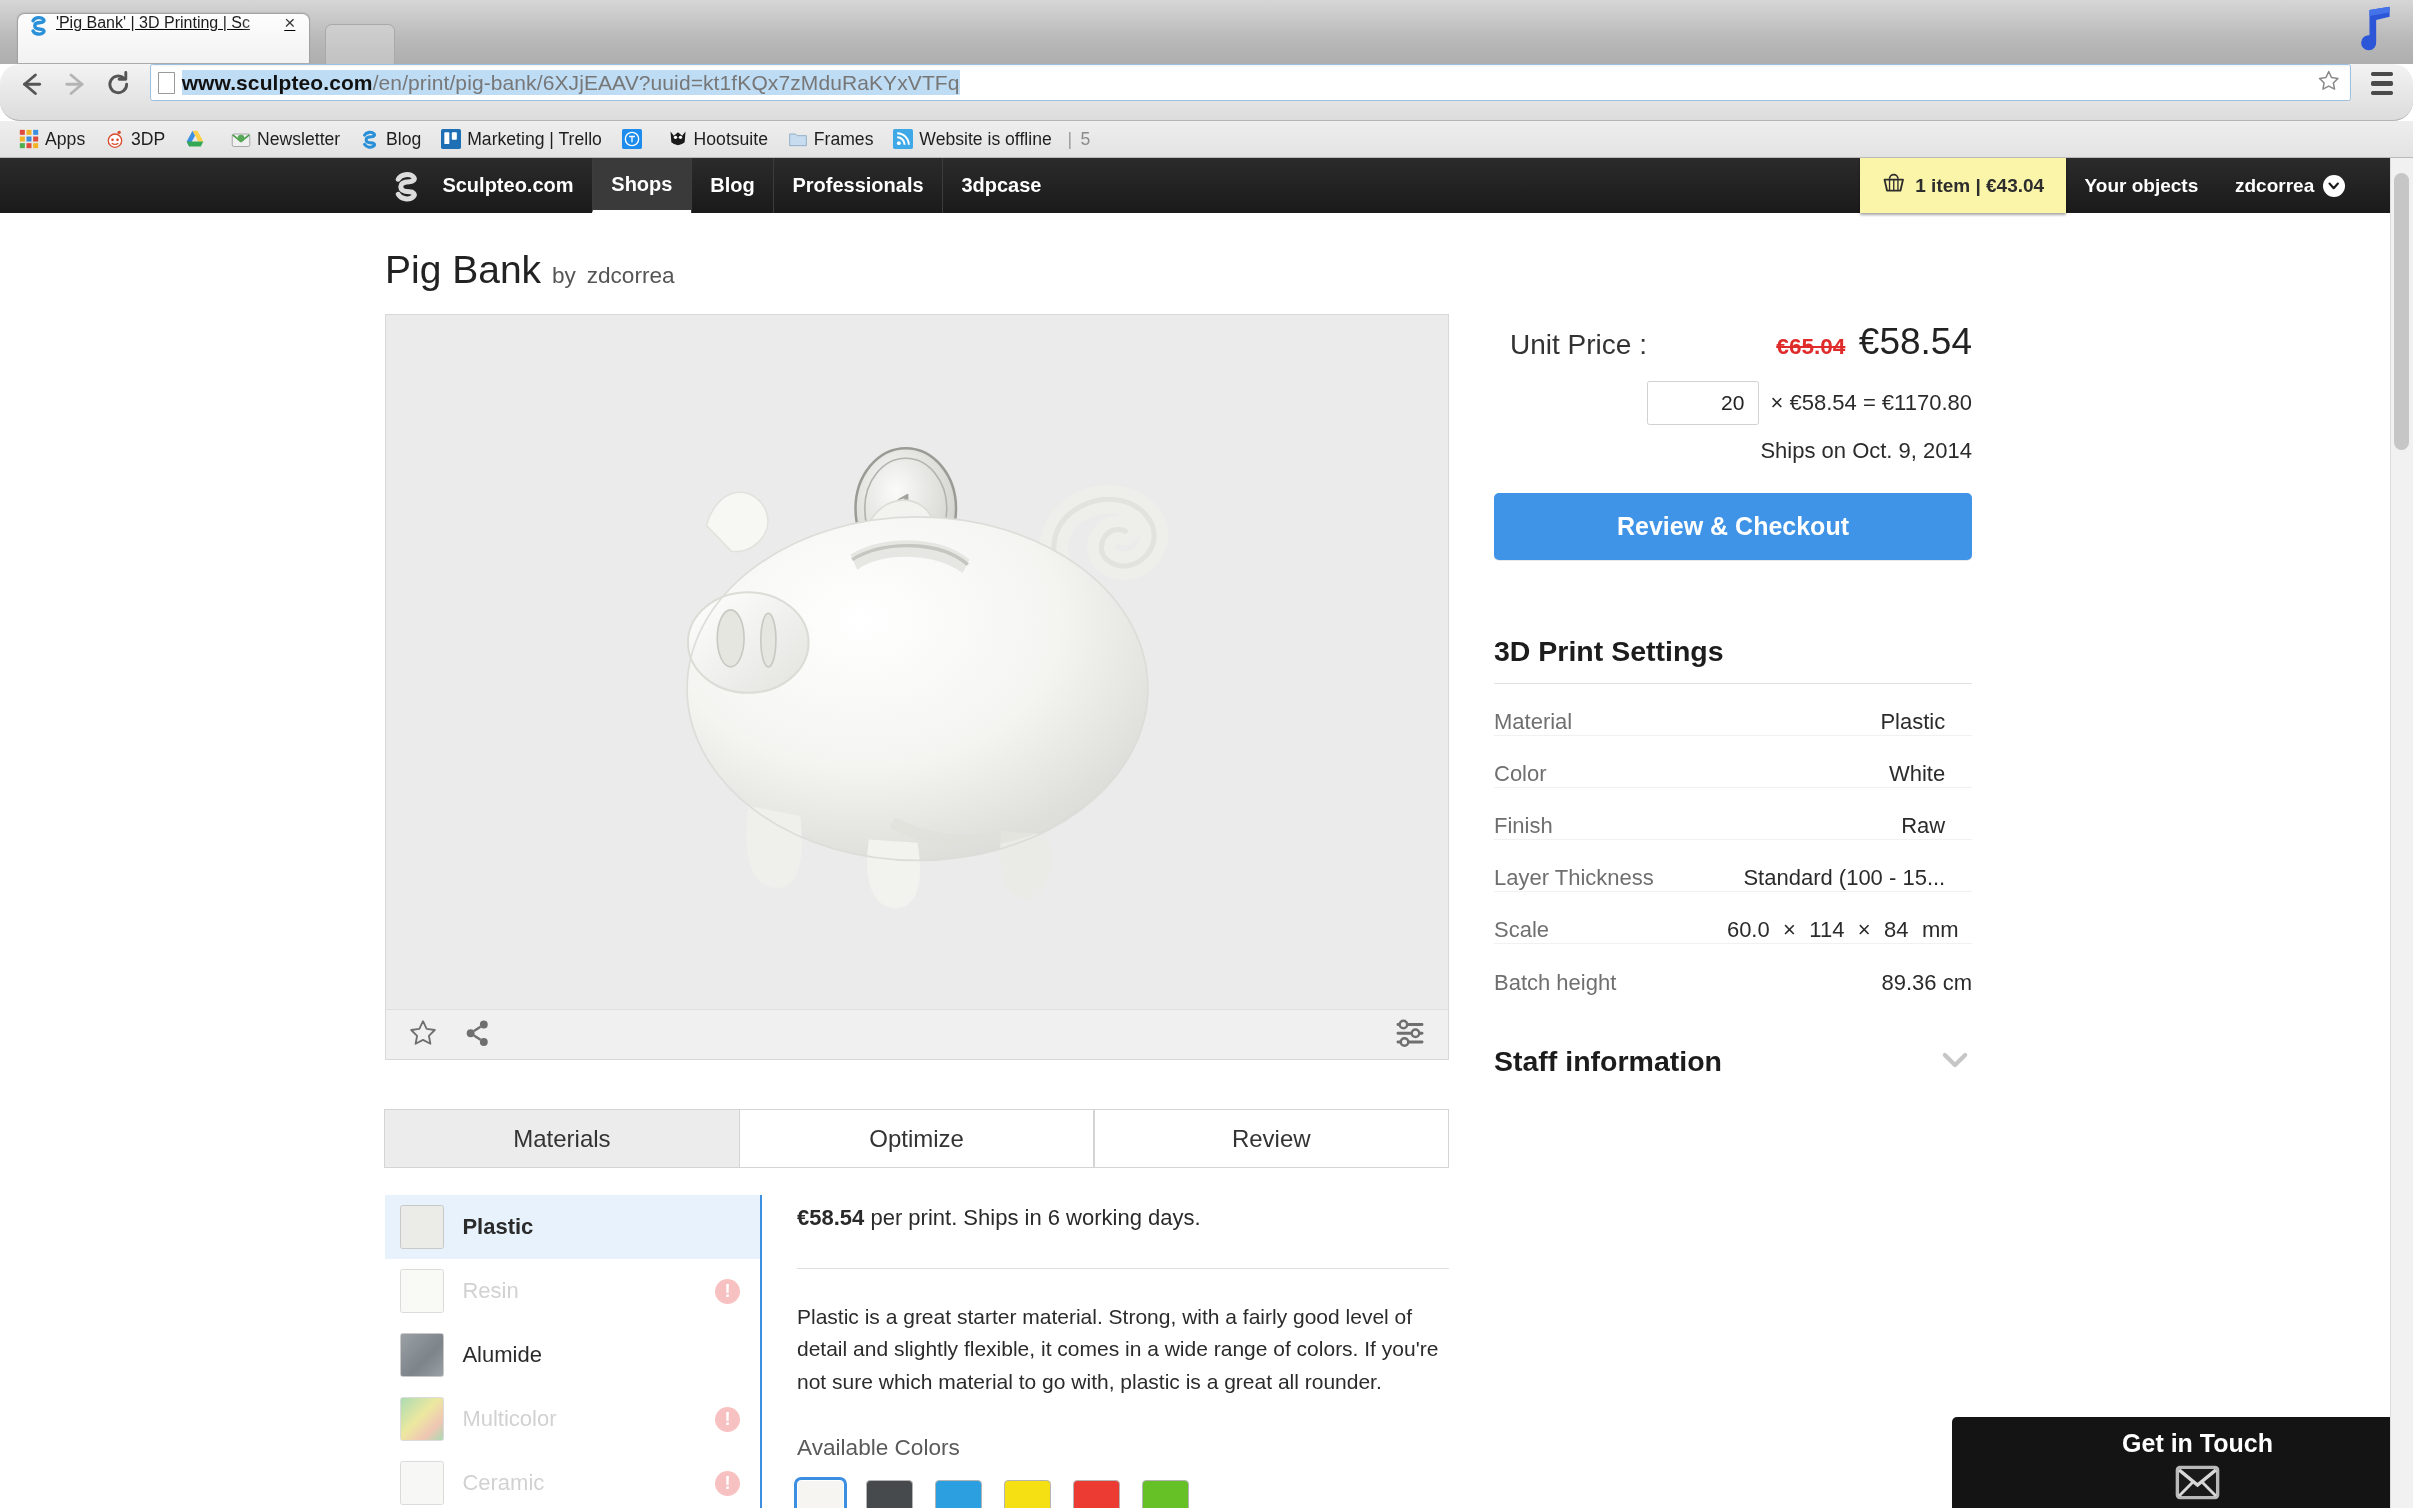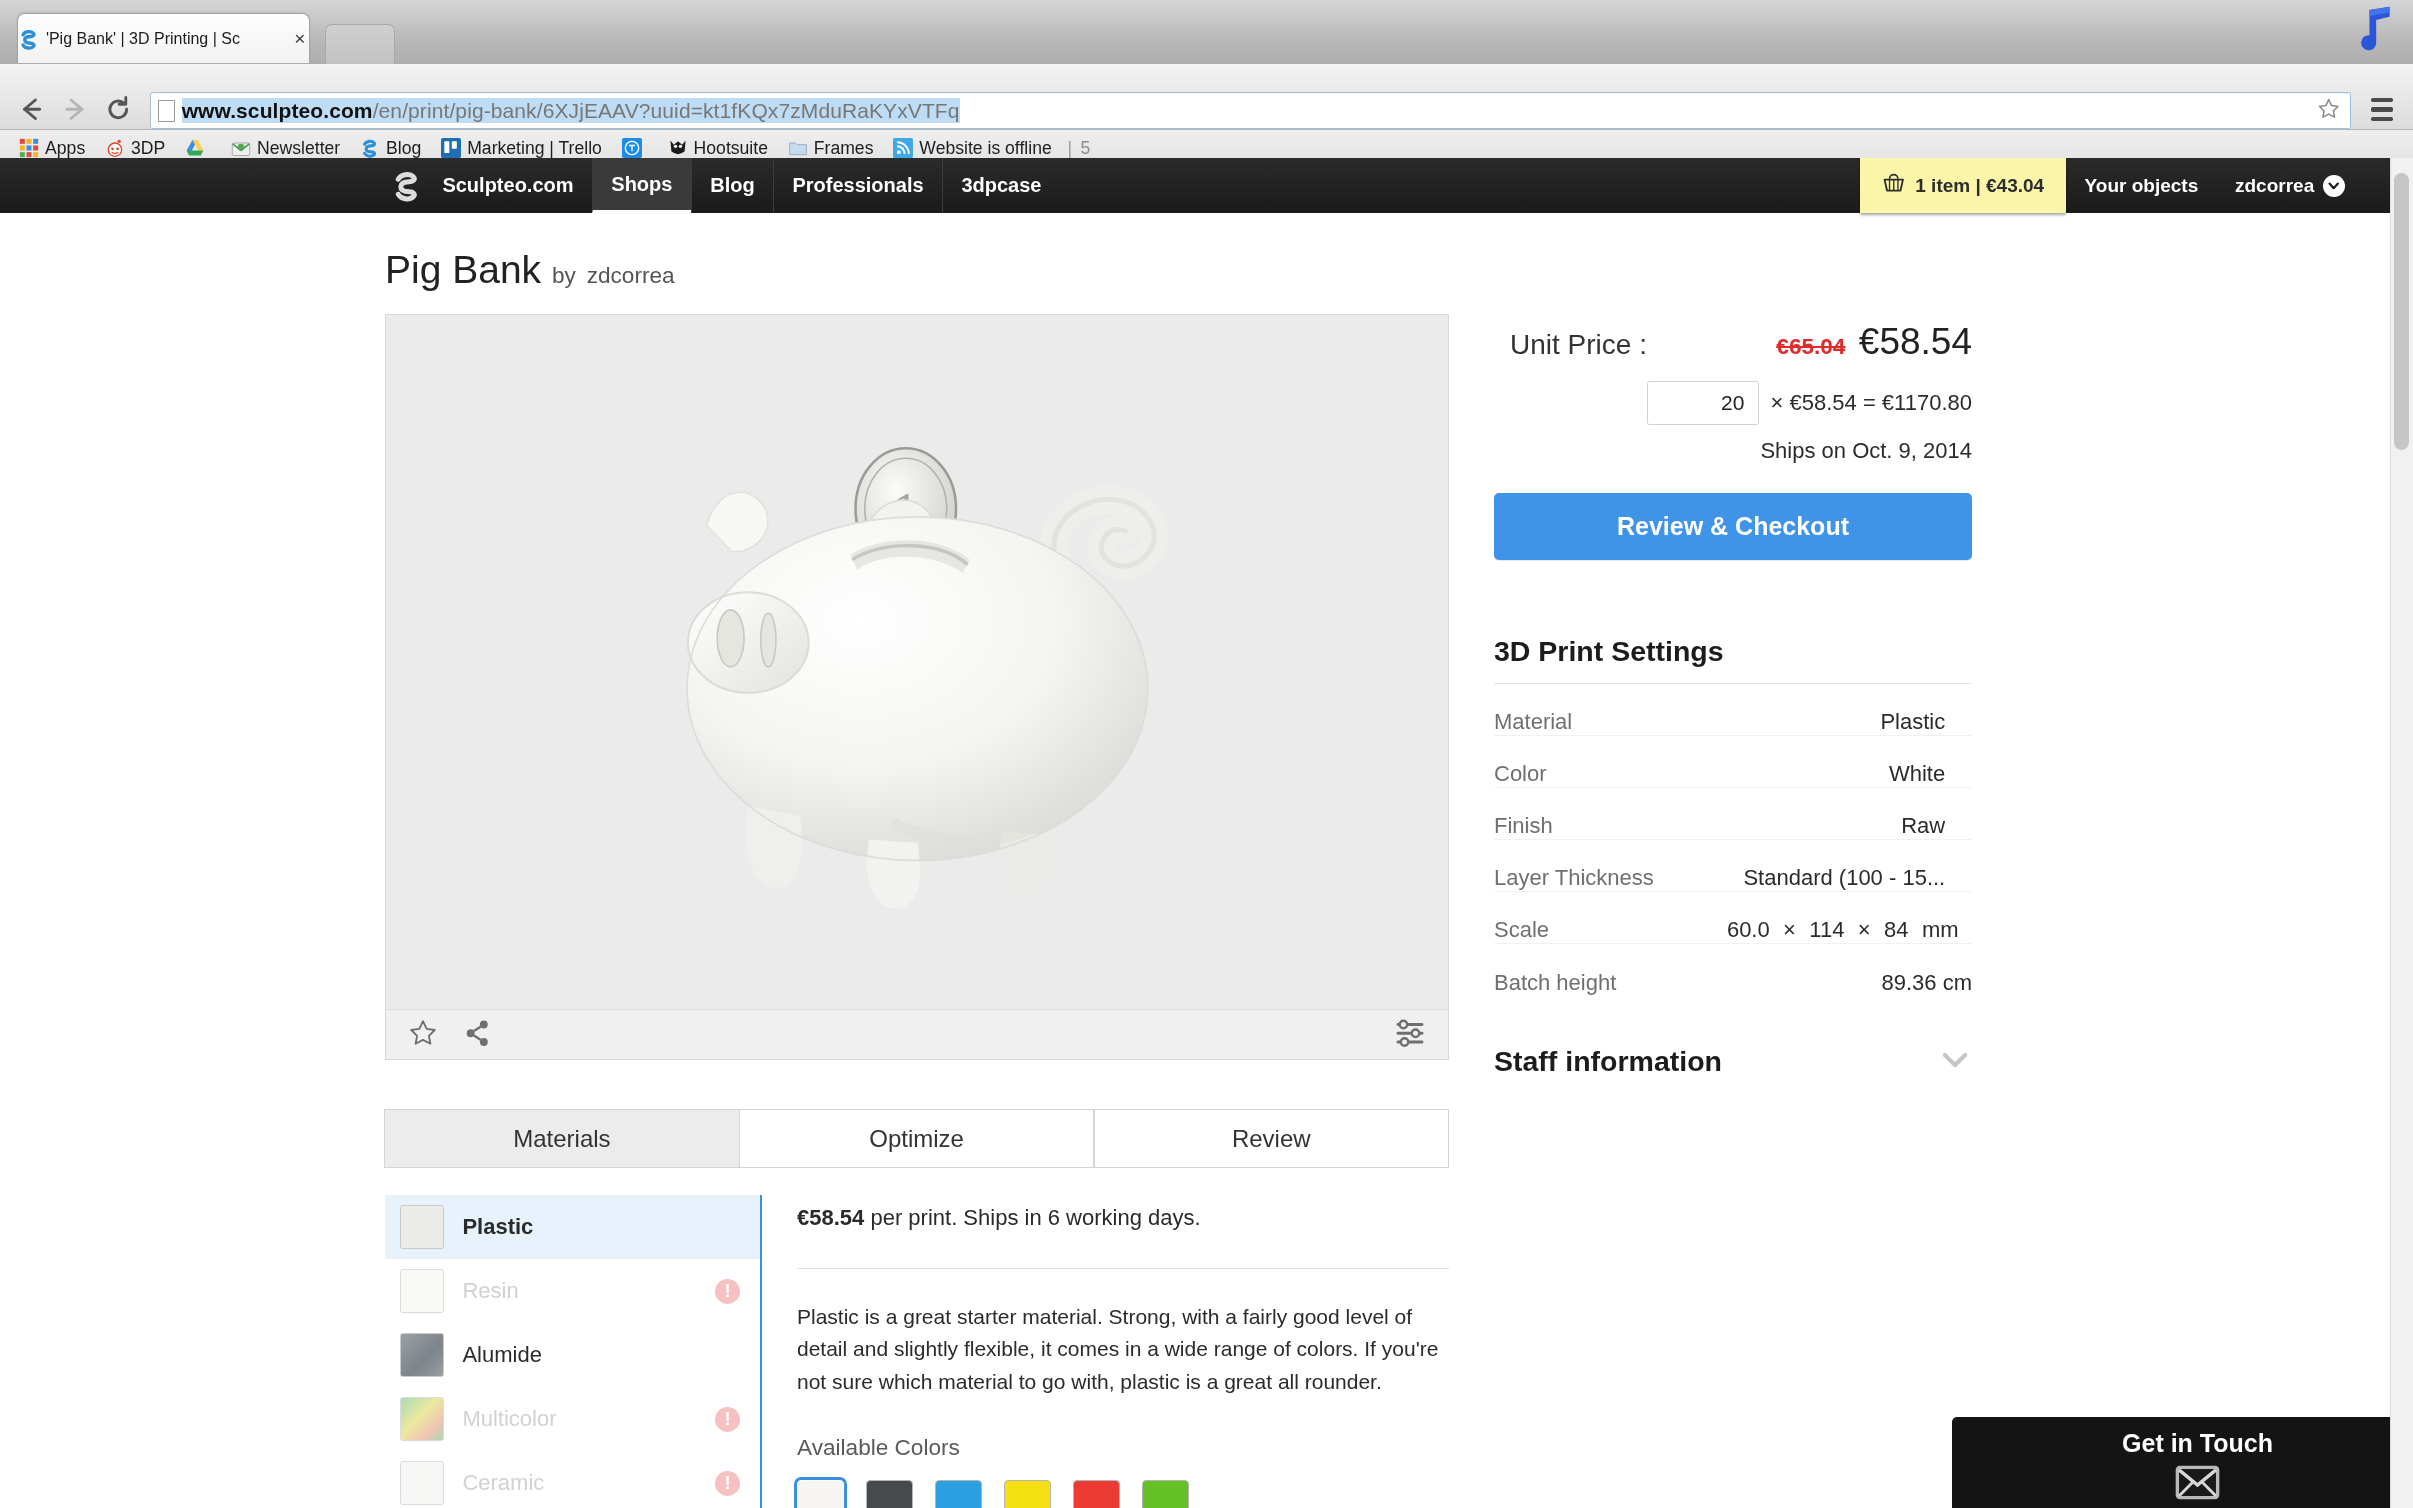--- a/index.html
+++ b/index.html
@@ -16,22 +16,23 @@
     height: 64px;
     background: linear-gradient(180deg,#d6d6d6 0%, #b9b9b9 60%, #aeaeae 100%);
     position: relative;
   }
   .tab {
     position: absolute; left: 17px; top: 13.4px;
     width: 293px; height: 50px;
     background: linear-gradient(180deg,#fdfdfd 0%,#f2f2f2 100%);
     border: 0.8px solid #a2a2a2; border-bottom: none;
     border-radius: 7.5px 7.5px 0 0;
-    display: flex; align-items: center; padding: 0 0;
+    display: flex; padding: 0 10px;
     box-shadow: 0 -0.8px 1.7px rgba(0,0,0,.08);
+    text-decoration: underline;
   }
   .tab-favicon {
     width: 22px; height: 22px; flex: 0 0 22px; margin-right: 5.9px;
     position: relative;
   }
   .tab-title {
     font-size: 16px; color: #1c1c1c; white-space: nowrap;
     overflow: hidden; flex: 1;
     -webkit-mask-image: linear-gradient(90deg,#000 82%,transparent 100%);
             mask-image: linear-gradient(90deg,#000 82%,transparent 100%);
@@ -46,24 +47,24 @@
     width: 70px; height: 40px;
     background: linear-gradient(180deg,#cfcfcf,#c2c2c2);
     border: 0.8px solid #a9a9a9; border-bottom: none;
     border-radius: 6.7px 6.7px 0 0;
   }
   .win-logo {
     position: absolute; right: 15px; top: 5px; width: 47px; height: 52px;
   }
 
   .navbar {
-    height: 66px;
+    height: 57px;
     background: linear-gradient(180deg,#f3f3f3 0%, #dcdcdc 100%);
     border-bottom: 0.8px solid #b5b5b5;
-    display: flex; align-items: flex-end; padding: 0 11.7px; gap: 3.4px;
+    display: flex; align-items: flex-start; padding: 0 11.7px; gap: 3.4px; border-radius: 20px;
   }
   .nav-btn {
     width: 40px; height: 40px; display: flex; align-items: center;
     justify-content: center; cursor: pointer;
   }
   .omnibox {
     flex: 1; height: 37px; margin: 0 8.4px;
     background: #fff; border: 0.8px solid #9cc0e0;
     border-radius: 2.5px; display: flex; align-items: center;
     padding: 0 6.7px; box-shadow: inset 0 0.8px 1.7px rgba(0,0,0,.07);

